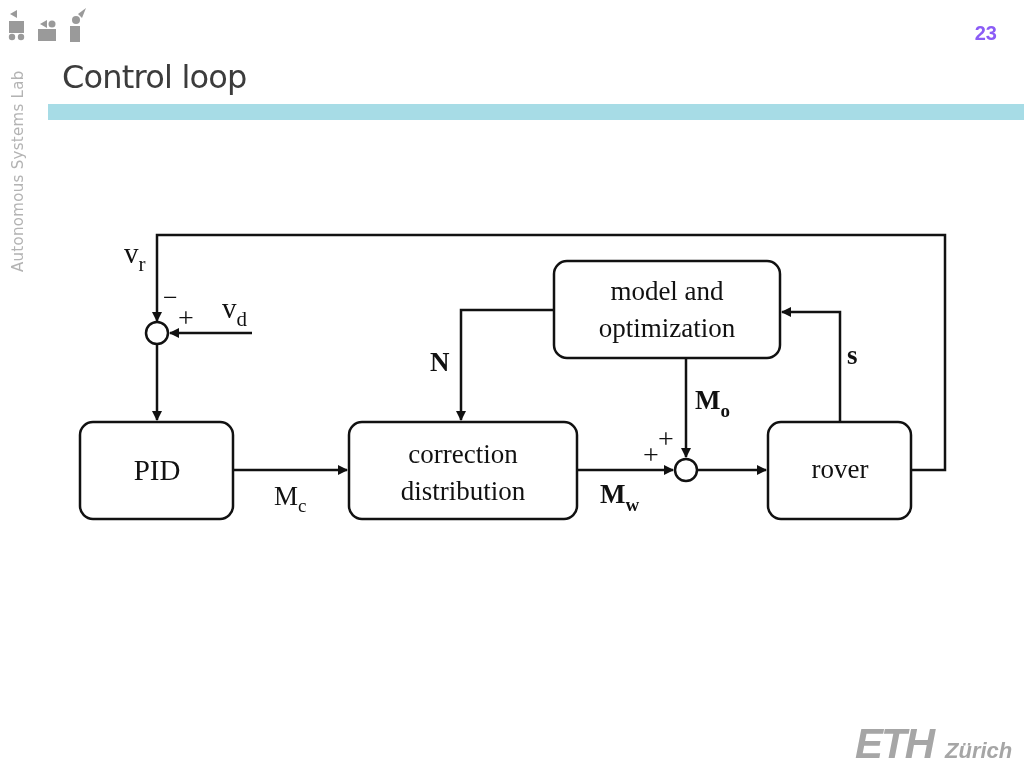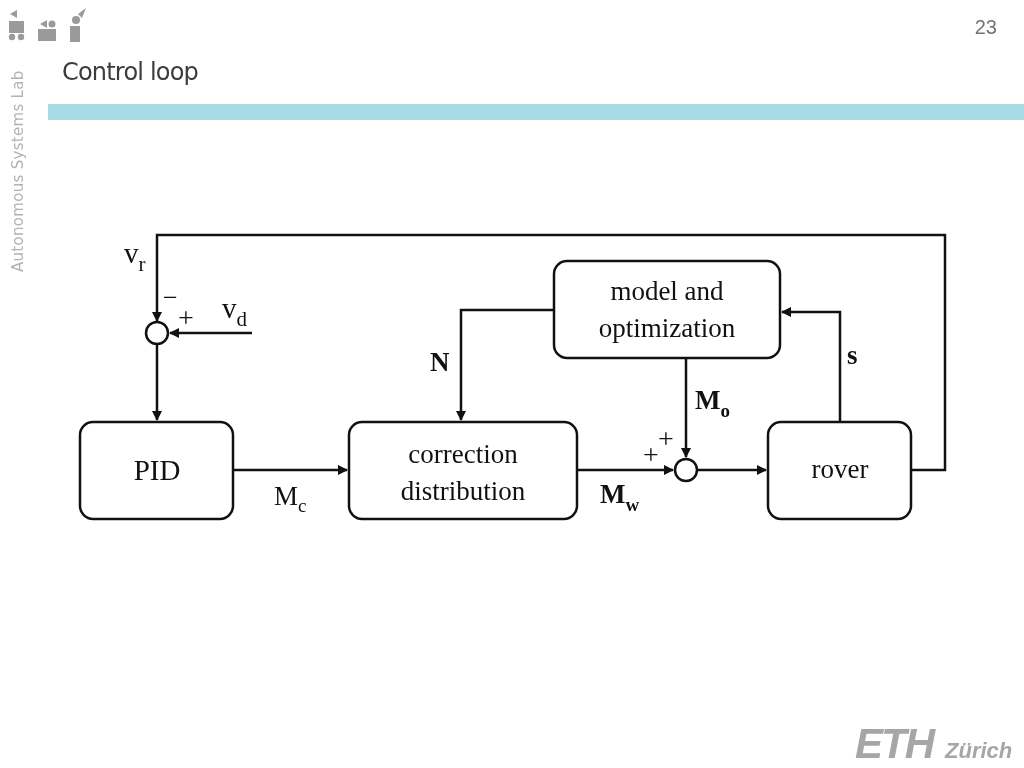--- a/index.html
+++ b/index.html
@@ -1,21 +1,21 @@
 <!DOCTYPE html>
 <html><head>
 <meta charset="utf-8">
 <style>
   html, body { margin:0; padding:0; }
   body { width:1024px; height:768px; background:#ffffff; position:relative; overflow:hidden; font-family:"DejaVu Sans", sans-serif; }
   .logo { position:absolute; left:6px; top:4px; width:80px; height:42px; }
   .side-label { position:absolute; left:9px; top:272px; transform-origin:0 0; transform:rotate(-90deg); color:#b3b3b3; font-family:"DejaVu Sans", sans-serif; font-size:15px; white-space:nowrap; letter-spacing:0.3px; }
-  .title { position:absolute; left:62px; top:58px; font-family:"DejaVu Sans", sans-serif; font-size:24px; color:#3c3c3c; letter-spacing:-0.8px; }
+  .title { position:absolute; left:62px; top:58px; font-family:"DejaVu Sans", sans-serif; font-size:32px; color:#3c3c3c; letter-spacing:-0.8px; }
   .title-bar { position:absolute; left:48px; top:104px; width:976px; height:16px; background:#a7dce6; }
-  .page-num { position:absolute; right:27px; top:16px; font-family:"Liberation Sans", sans-serif; font-size:20px; color:#737373; }
+  .page-num { position:absolute; right:27px; top:22px; font-family:"Liberation Sans", sans-serif; font-size:20px; color:#8b5cf6;font-weight:bold; }
   .eth { position:absolute; left:855px; top:722px; width:165px; height:42px; }
   svg.diagram { position:absolute; left:0; top:0; }
   .dtext { font-family:"Liberation Serif", serif; fill:#111; }
 </style>
 </head>
 <body>
 
 <svg class="logo" viewBox="0 0 80 42">
   <g fill="#9a9a9a">
     <polygon points="4,10 11,6 11,14"></polygon>

